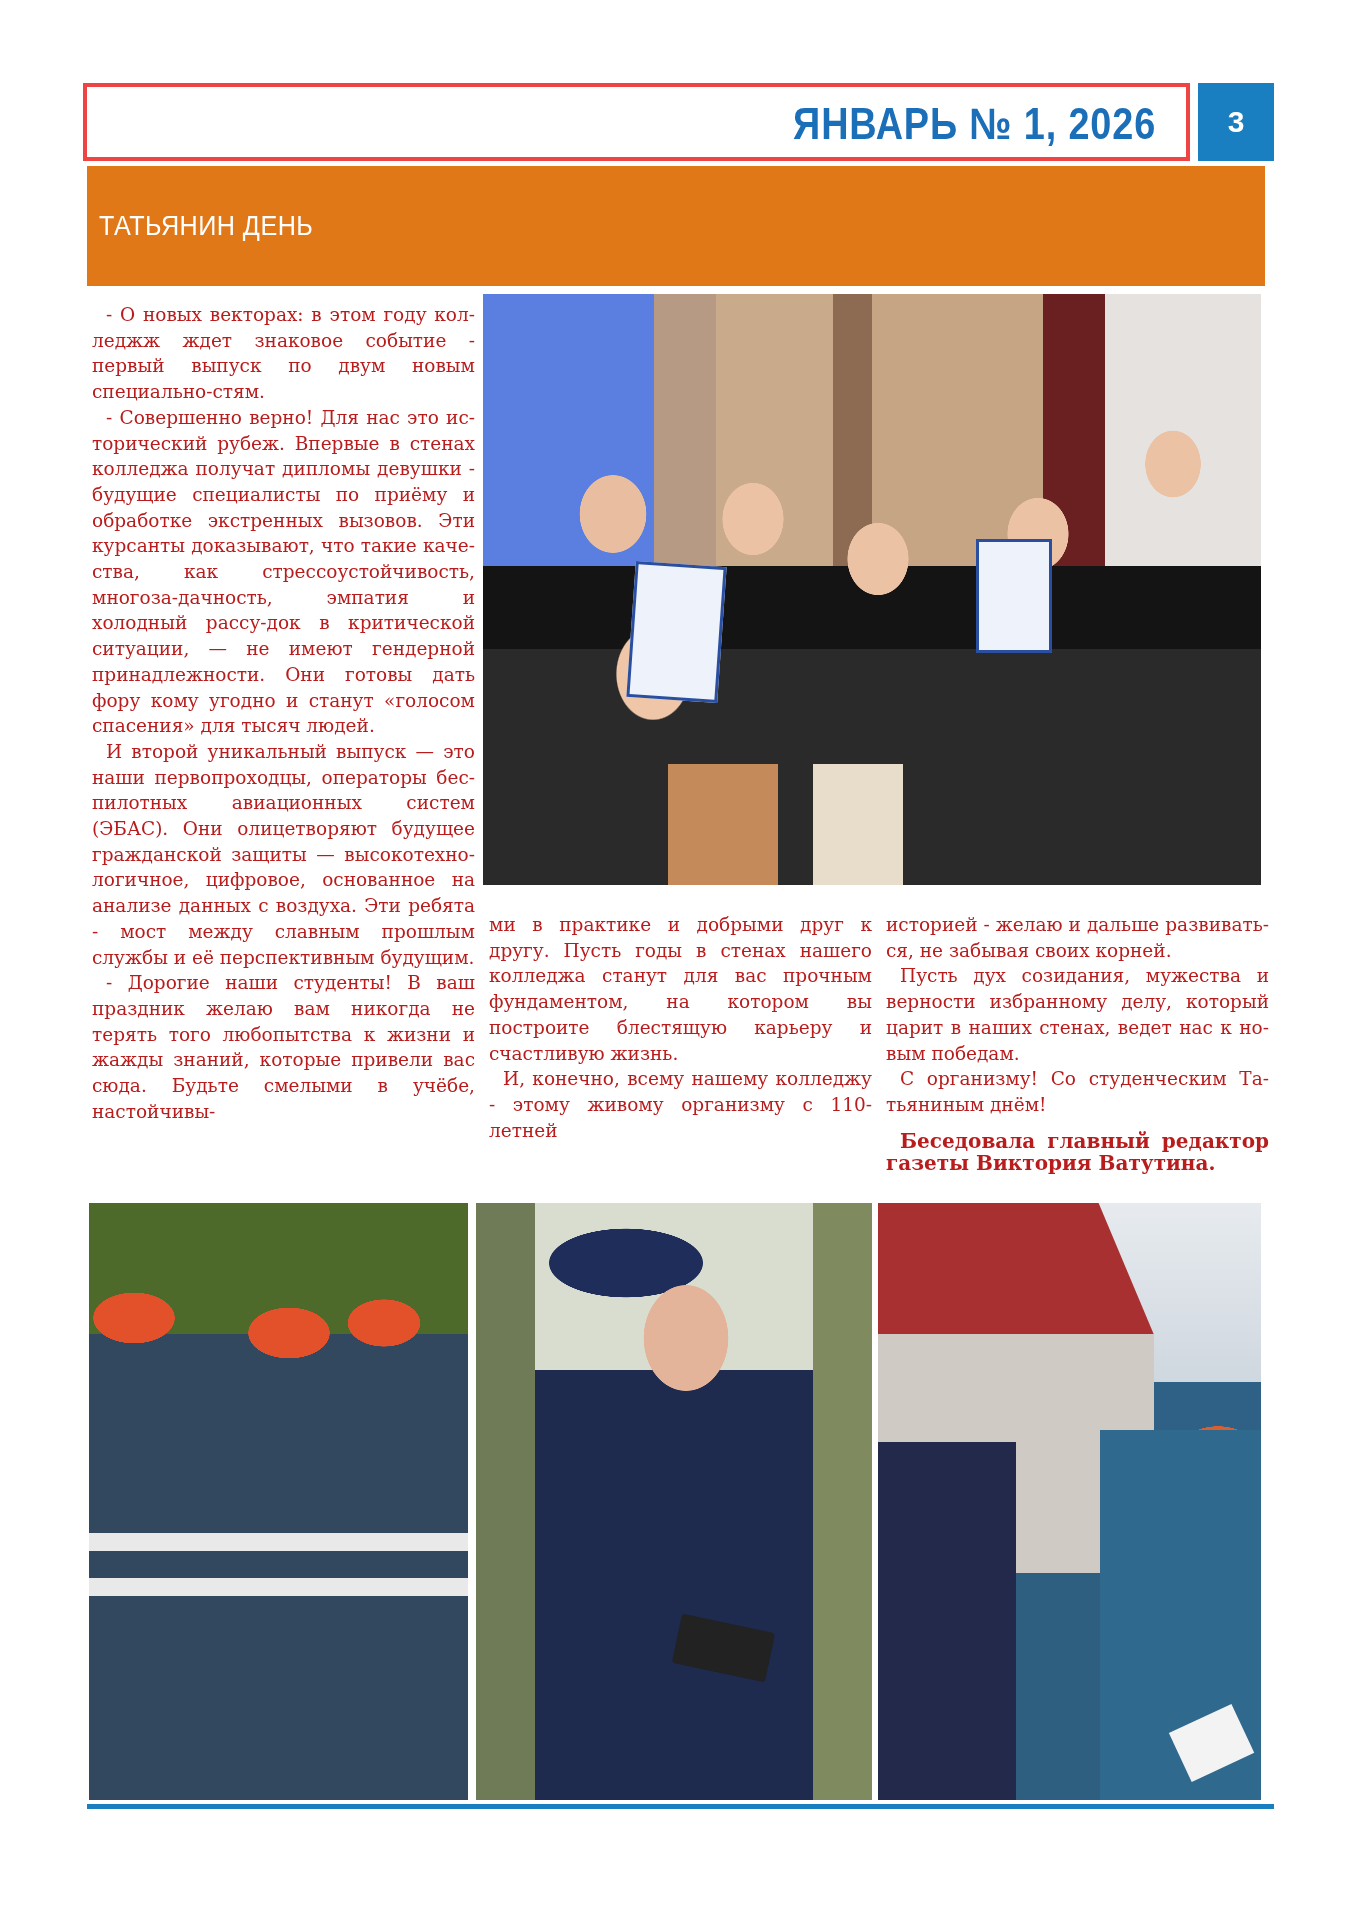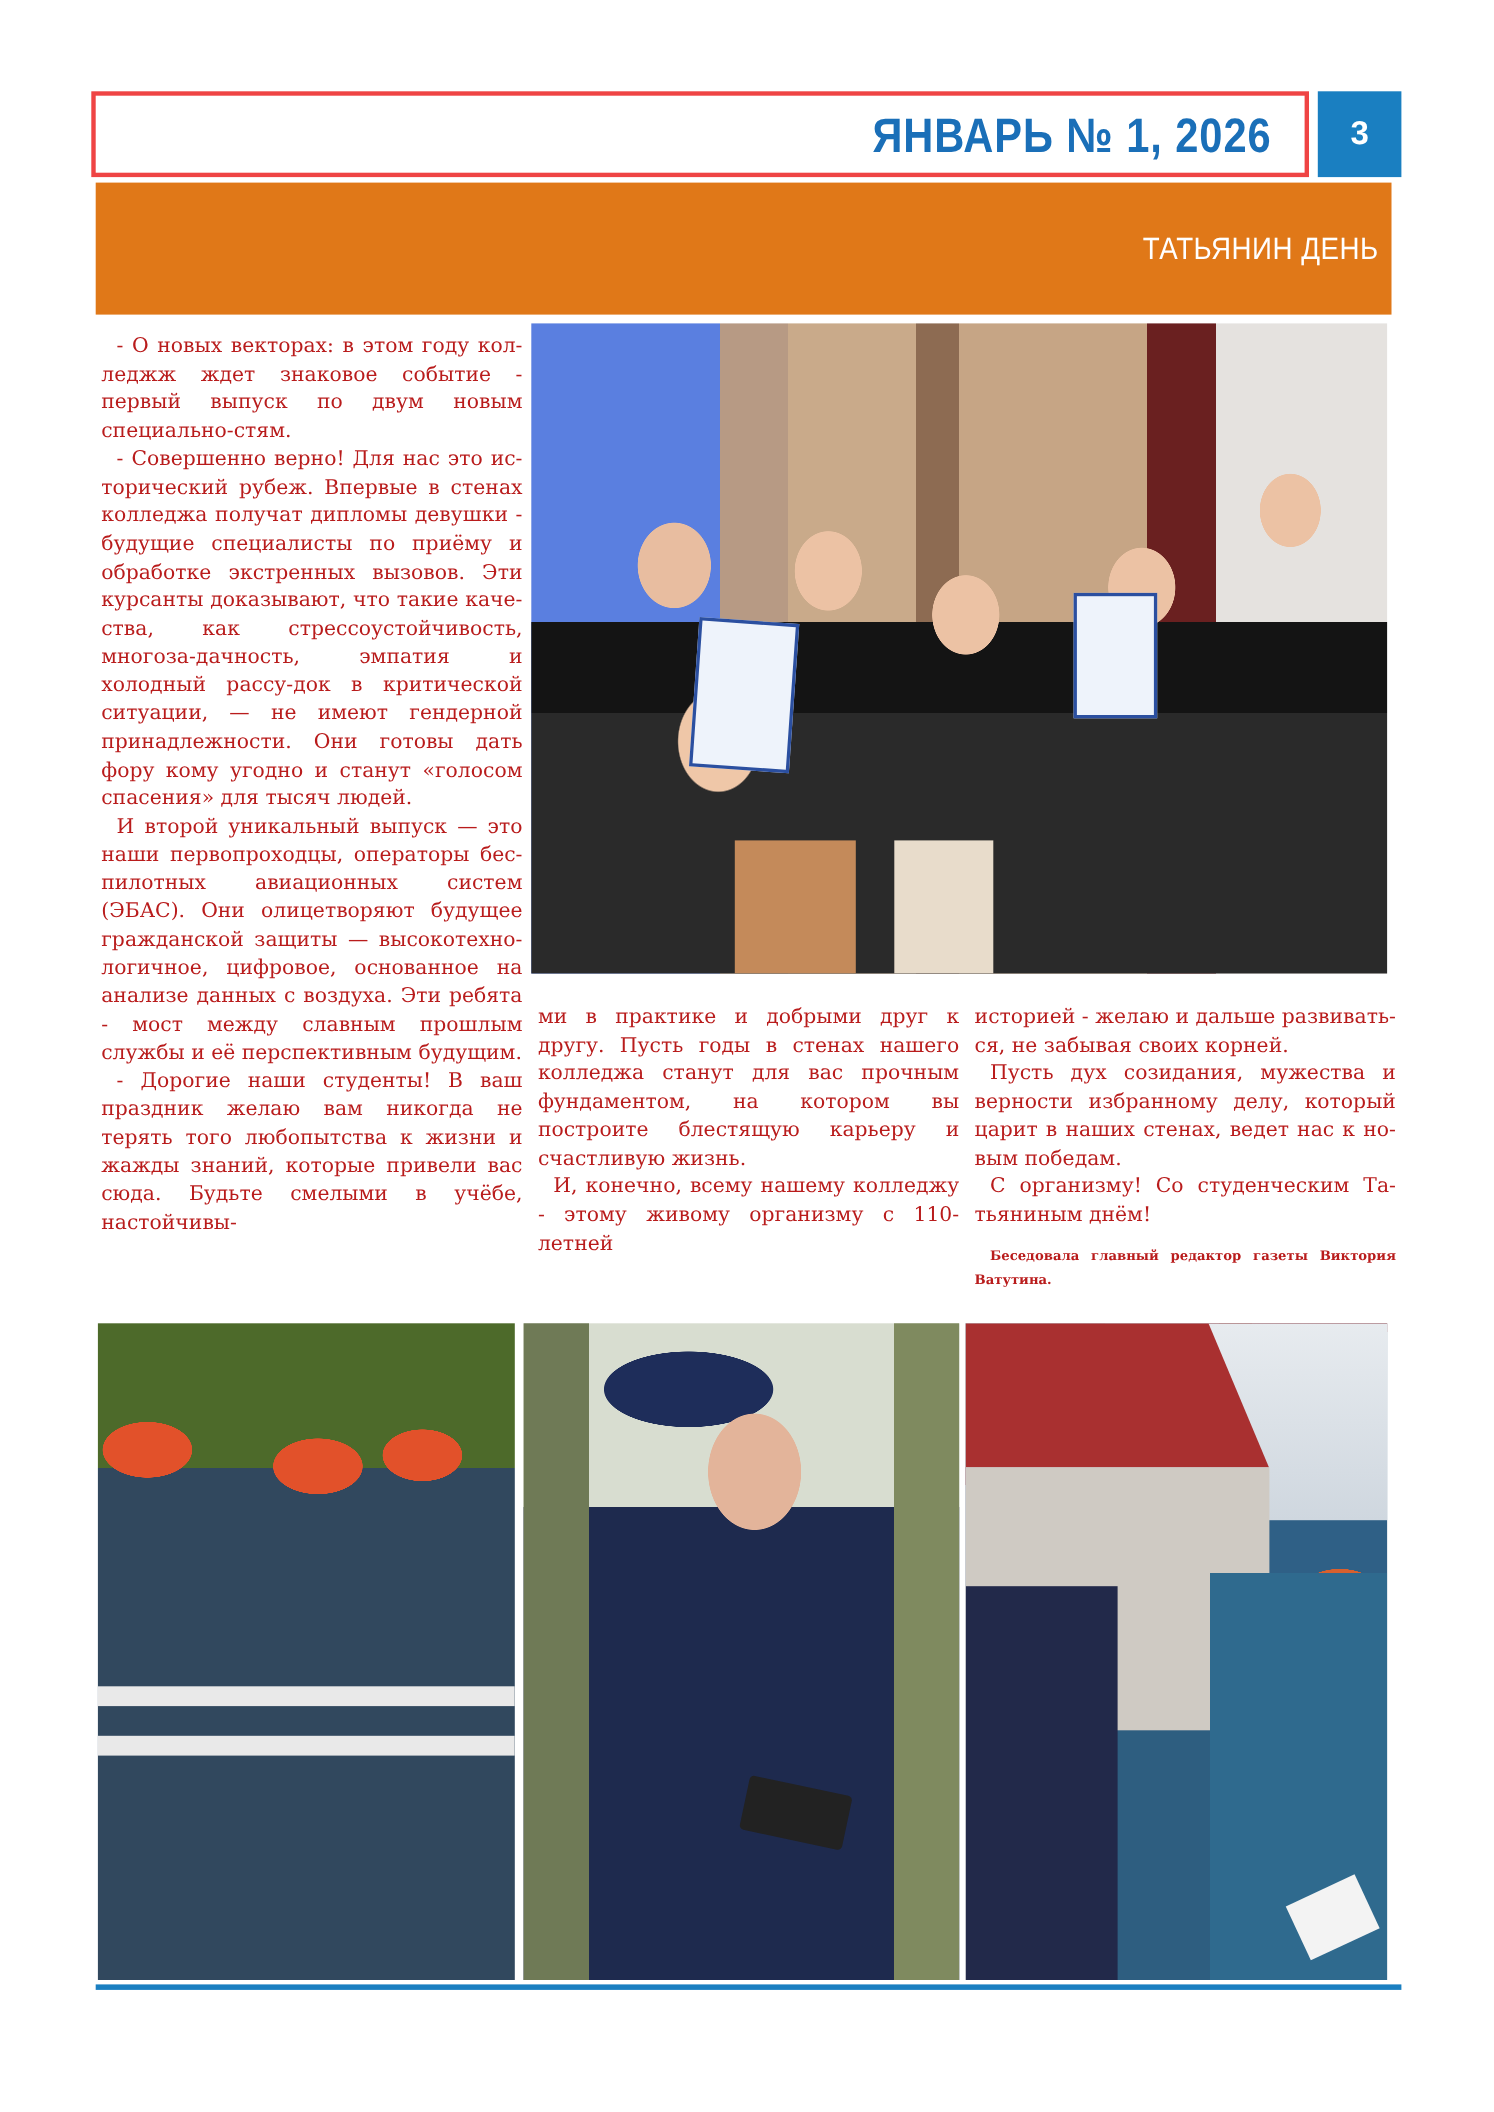--- a/index.html
+++ b/index.html
@@ -18,35 +18,35 @@
       font-size: 44px; color: #1a6fb8; letter-spacing: 1px;
       transform: scaleX(0.86); transform-origin: right center; white-space: nowrap;
     }
     .page-num {
       position: absolute; left: 1198px; top: 83px; width: 76px; height: 78px;
       background: #1a7fc1; color: #fff; display: flex; align-items: center; justify-content: center;
       font-family: "Liberation Sans", "DejaVu Sans", sans-serif; font-size: 30px; font-weight: 700;
     }
     .section-banner {
       position: absolute; left: 87px; top: 166px; width: 1178px; height: 120px;
-      background: #e07818; display: flex; align-items: center; justify-content: flex-end;
+      background: #e07818; display: flex; align-items: center; justify-content: flex-start;
     }
     .section-title {
       color: #fff; font-family: "Liberation Sans", "DejaVu Sans", sans-serif;
       font-size: 28px; letter-spacing: 0.5px; transform: scaleX(0.9);
     }
     .col {
       position: absolute; font-size: 18.5px; line-height: 25.7px; text-align: justify;
       hyphens: manual; color: #b91c1c;
     }
     .col p { margin: 0; text-indent: 14px; }
     .col-left { left: 92px; top: 302px; width: 383px; }
     .col-mid { left: 489px; top: 912px; width: 383px; }
     .col-right { left: 886px; top: 912px; width: 383px; }
-    .byline { margin-top: 12px !important; font-weight: 700; text-indent: 14px; font-size: 12px; line-height: 22px; }
+    .byline { margin-top: 12px !important; font-weight: 700; text-indent: 14px; font-size: 20px; line-height: 22px; }
     .photo {
       position: absolute; overflow: hidden;
     }
     .photo-top { left: 483px; top: 294px; width: 778px; height: 591px;
       background:
         radial-gradient(ellipse 120px 150px at 170px 380px, #efc7a8 0 30%, transparent 31%),
         radial-gradient(ellipse 60px 70px at 130px 220px, #e8bda0 0 55%, transparent 56%),
         radial-gradient(ellipse 55px 65px at 270px 225px, #ecc2a4 0 55%, transparent 56%),
         radial-gradient(ellipse 55px 65px at 395px 265px, #ecc2a4 0 55%, transparent 56%),
         radial-gradient(ellipse 55px 65px at 555px 240px, #ecc2a4 0 55%, transparent 56%),

